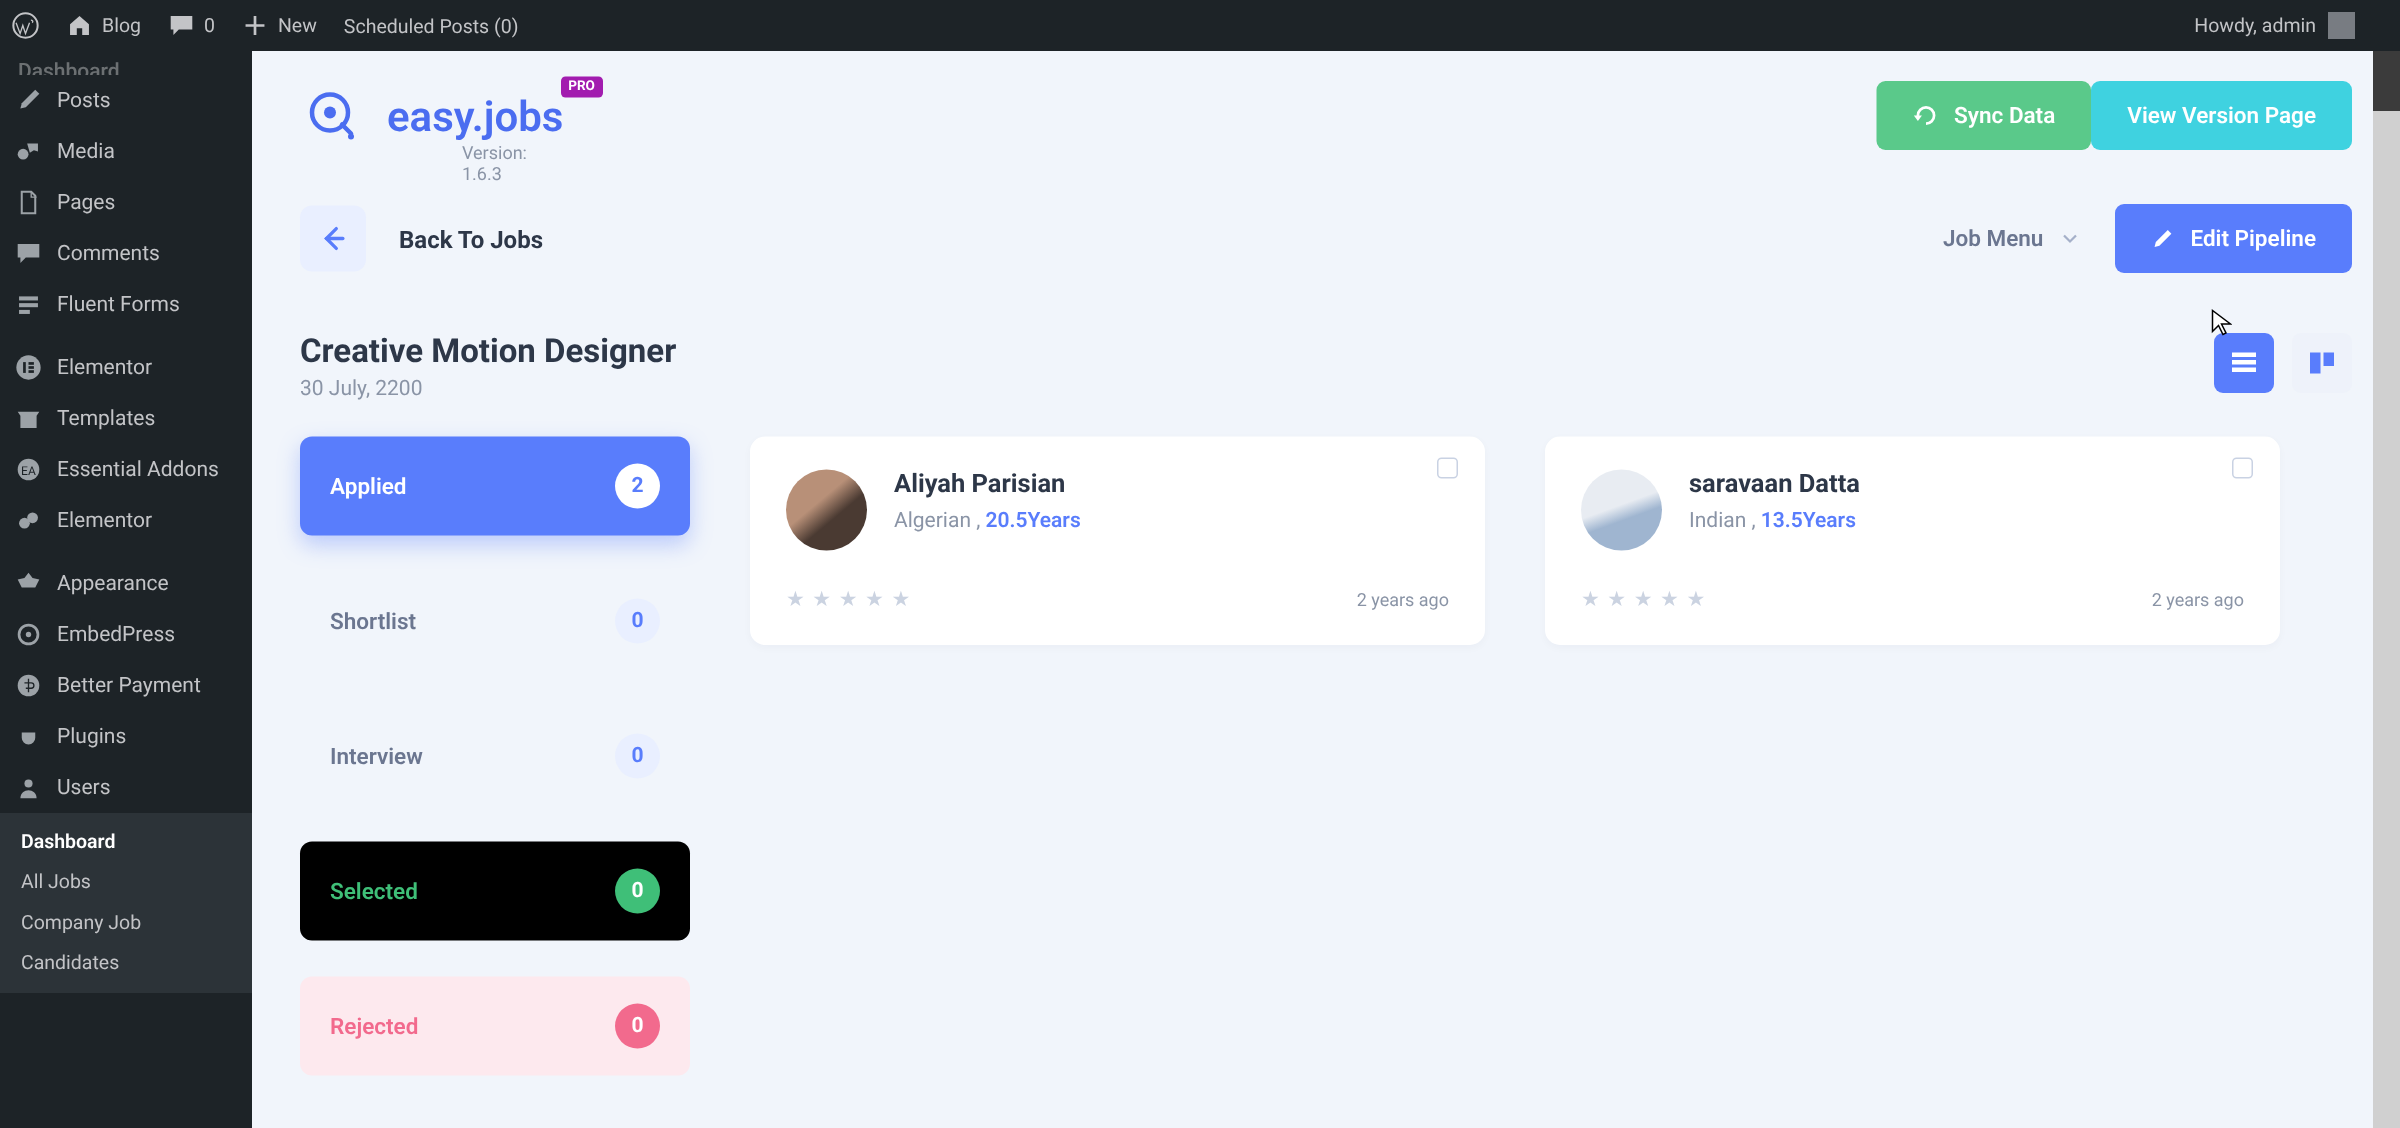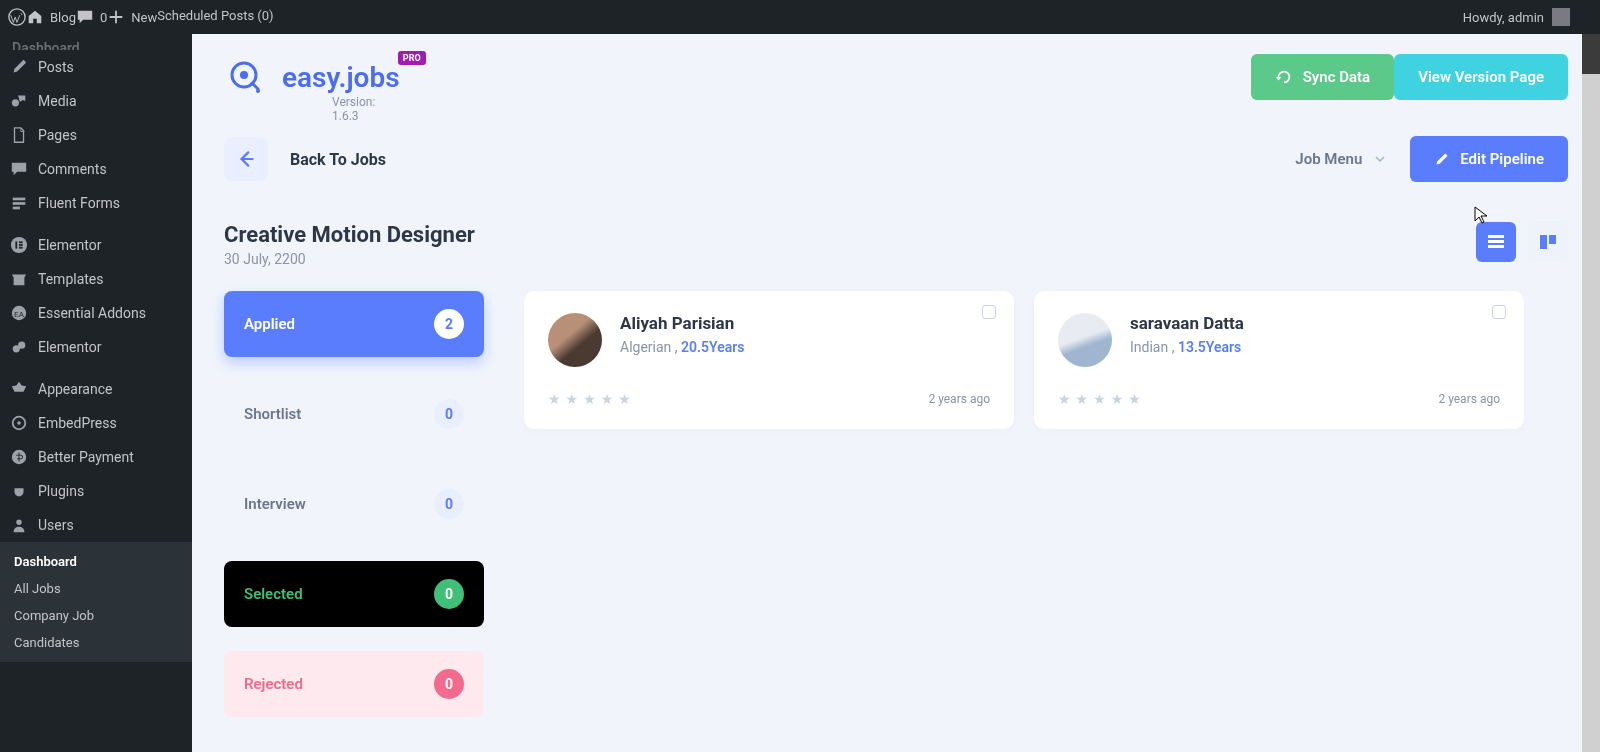--- a/index.html
+++ b/index.html
@@ -1,26 +1,26 @@
 <!DOCTYPE html>
 <html><head>
 <meta charset="utf-8">
 <style>
 *{box-sizing:border-box;margin:0;padding:0;font-family:-apple-system,BlinkMacSystemFont,"Segoe UI",Roboto,sans-serif}
 body{background:#f1f5fb;overflow:hidden}
 .wp-bar{height:34px;background:#1d2327;color:#c3c4c7;display:flex;align-items:center;padding:0 8px;font-size:13px;position:relative}
-.wp-bar .left{display:flex;align-items:flex-start;gap:0}
+.wp-bar .left{display:flex;align-items:flex-end;gap:18px}
 .wp-bar .item{display:flex;align-items:center;gap:6px;cursor:pointer}
 .wp-bar .right{position:absolute;right:30px;display:flex;align-items:center;gap:8px}
 .wp-bar svg{width:18px;height:18px;fill:#c3c4c7}
 .wp-bar .avatar{width:18px;height:18px;background:#787c82}
 .scroll-placeholder{position:absolute;right:0;top:0;bottom:0;width:18px;background:#d0d0d0}
 .scroll-thumb{position:absolute;top:0;right:0;width:18px;height:40px;background:#3b3b3b}
 .layout{display:flex;height:calc(100vh - 34px);position:relative}
-.sidebar{width:192px;background:#1d2327;color:#c3c4c7;font-size:14px;overflow:hidden}
+.sidebar{width:168px;background:#1d2327;color:#c3c4c7;font-size:14px;overflow:hidden}
 .sidebar .dash-off{padding:6px 12px 10px;color:#fff;font-weight:500;opacity:.35;height:8px;overflow:hidden}
 .sidebar .menu-item{display:flex;align-items:center;gap:10px;padding:8px 10px;cursor:pointer}
 .sidebar .menu-item.active{background:#2271b1;color:#fff;position:relative}
 .sidebar .menu-item.active::after{content:"";position:absolute;right:-1px;top:50%;transform:translateY(-50%);border:8px solid transparent;border-right-color:#f1f5fb}
 .sidebar .sub{background:#2c3338;padding:6px 0}
 .sidebar .sub .sub-item{padding:6px 14px;font-size:13px;color:#c3c4c7;cursor:pointer}
 .sidebar .sub .sub-item.active{color:#fff;font-weight:600}
 .sidebar svg{width:18px;height:18px;fill:#9ca2a7}
 .sidebar .menu-item.active svg{fill:#fff}
 .main{flex:1;padding:20px 32px;overflow:auto}
@@ -51,21 +51,21 @@
 .stage{display:flex;justify-content:space-between;align-items:center;padding:18px 20px;border-radius:8px;font-size:15px;font-weight:600}
 .stage .count{width:30px;height:30px;border-radius:50%;display:flex;align-items:center;justify-content:center;font-size:14px;font-weight:700}
 .stage.applied{background:#597dfc;color:#fff;box-shadow:0 6px 14px rgba(89,125,252,.35)}
 .stage.applied .count{background:#fff;color:#597dfc}
 .stage.shortlist,.stage.interview{background:transparent;color:#6b7690}
 .stage.shortlist .count,.stage.interview .count{background:#e9efff;color:#597dfc}
 .stage.selected{background:#000000;color:#3fbf78}
 .stage.selected .count{background:#3fbf78;color:#fff}
 .stage.rejected{background:#fde9ee;color:#f26a8d}
 .stage.rejected .count{background:#f26a8d;color:#fff}
-.cards{flex:1;display:flex;gap:20px}
+.cards{flex:1;display:flex;gap:40px}
 .card{flex:1;background:#fff;border-radius:10px;padding:22px 24px;box-shadow:0 2px 6px rgba(20,30,60,.03);position:relative;max-width:490px}
 .card .chk{position:absolute;top:14px;right:18px;width:14px;height:14px;border:1.5px solid #c9d2e3;border-radius:3px}
 .card-top{display:flex;gap:18px}
 .card .av{width:54px;height:54px;border-radius:50%;background:#d8dde8;flex-shrink:0;background-size:cover}
 .av.a1{background:linear-gradient(140deg,#b89078 40%,#4a3a32 60%)}
 .av.a2{background:linear-gradient(160deg,#e8ecf2 45%,#9fb5d0 60%)}
 .card .name{font-size:17px;font-weight:700;color:#2d3748}
 .card .meta{font-size:14px;color:#8a94a6;margin-top:6px}
 .card .meta .hl{color:#597dfc;font-weight:600}
 .card-bot{display:flex;justify-content:space-between;align-items:center;margin-top:24px}

